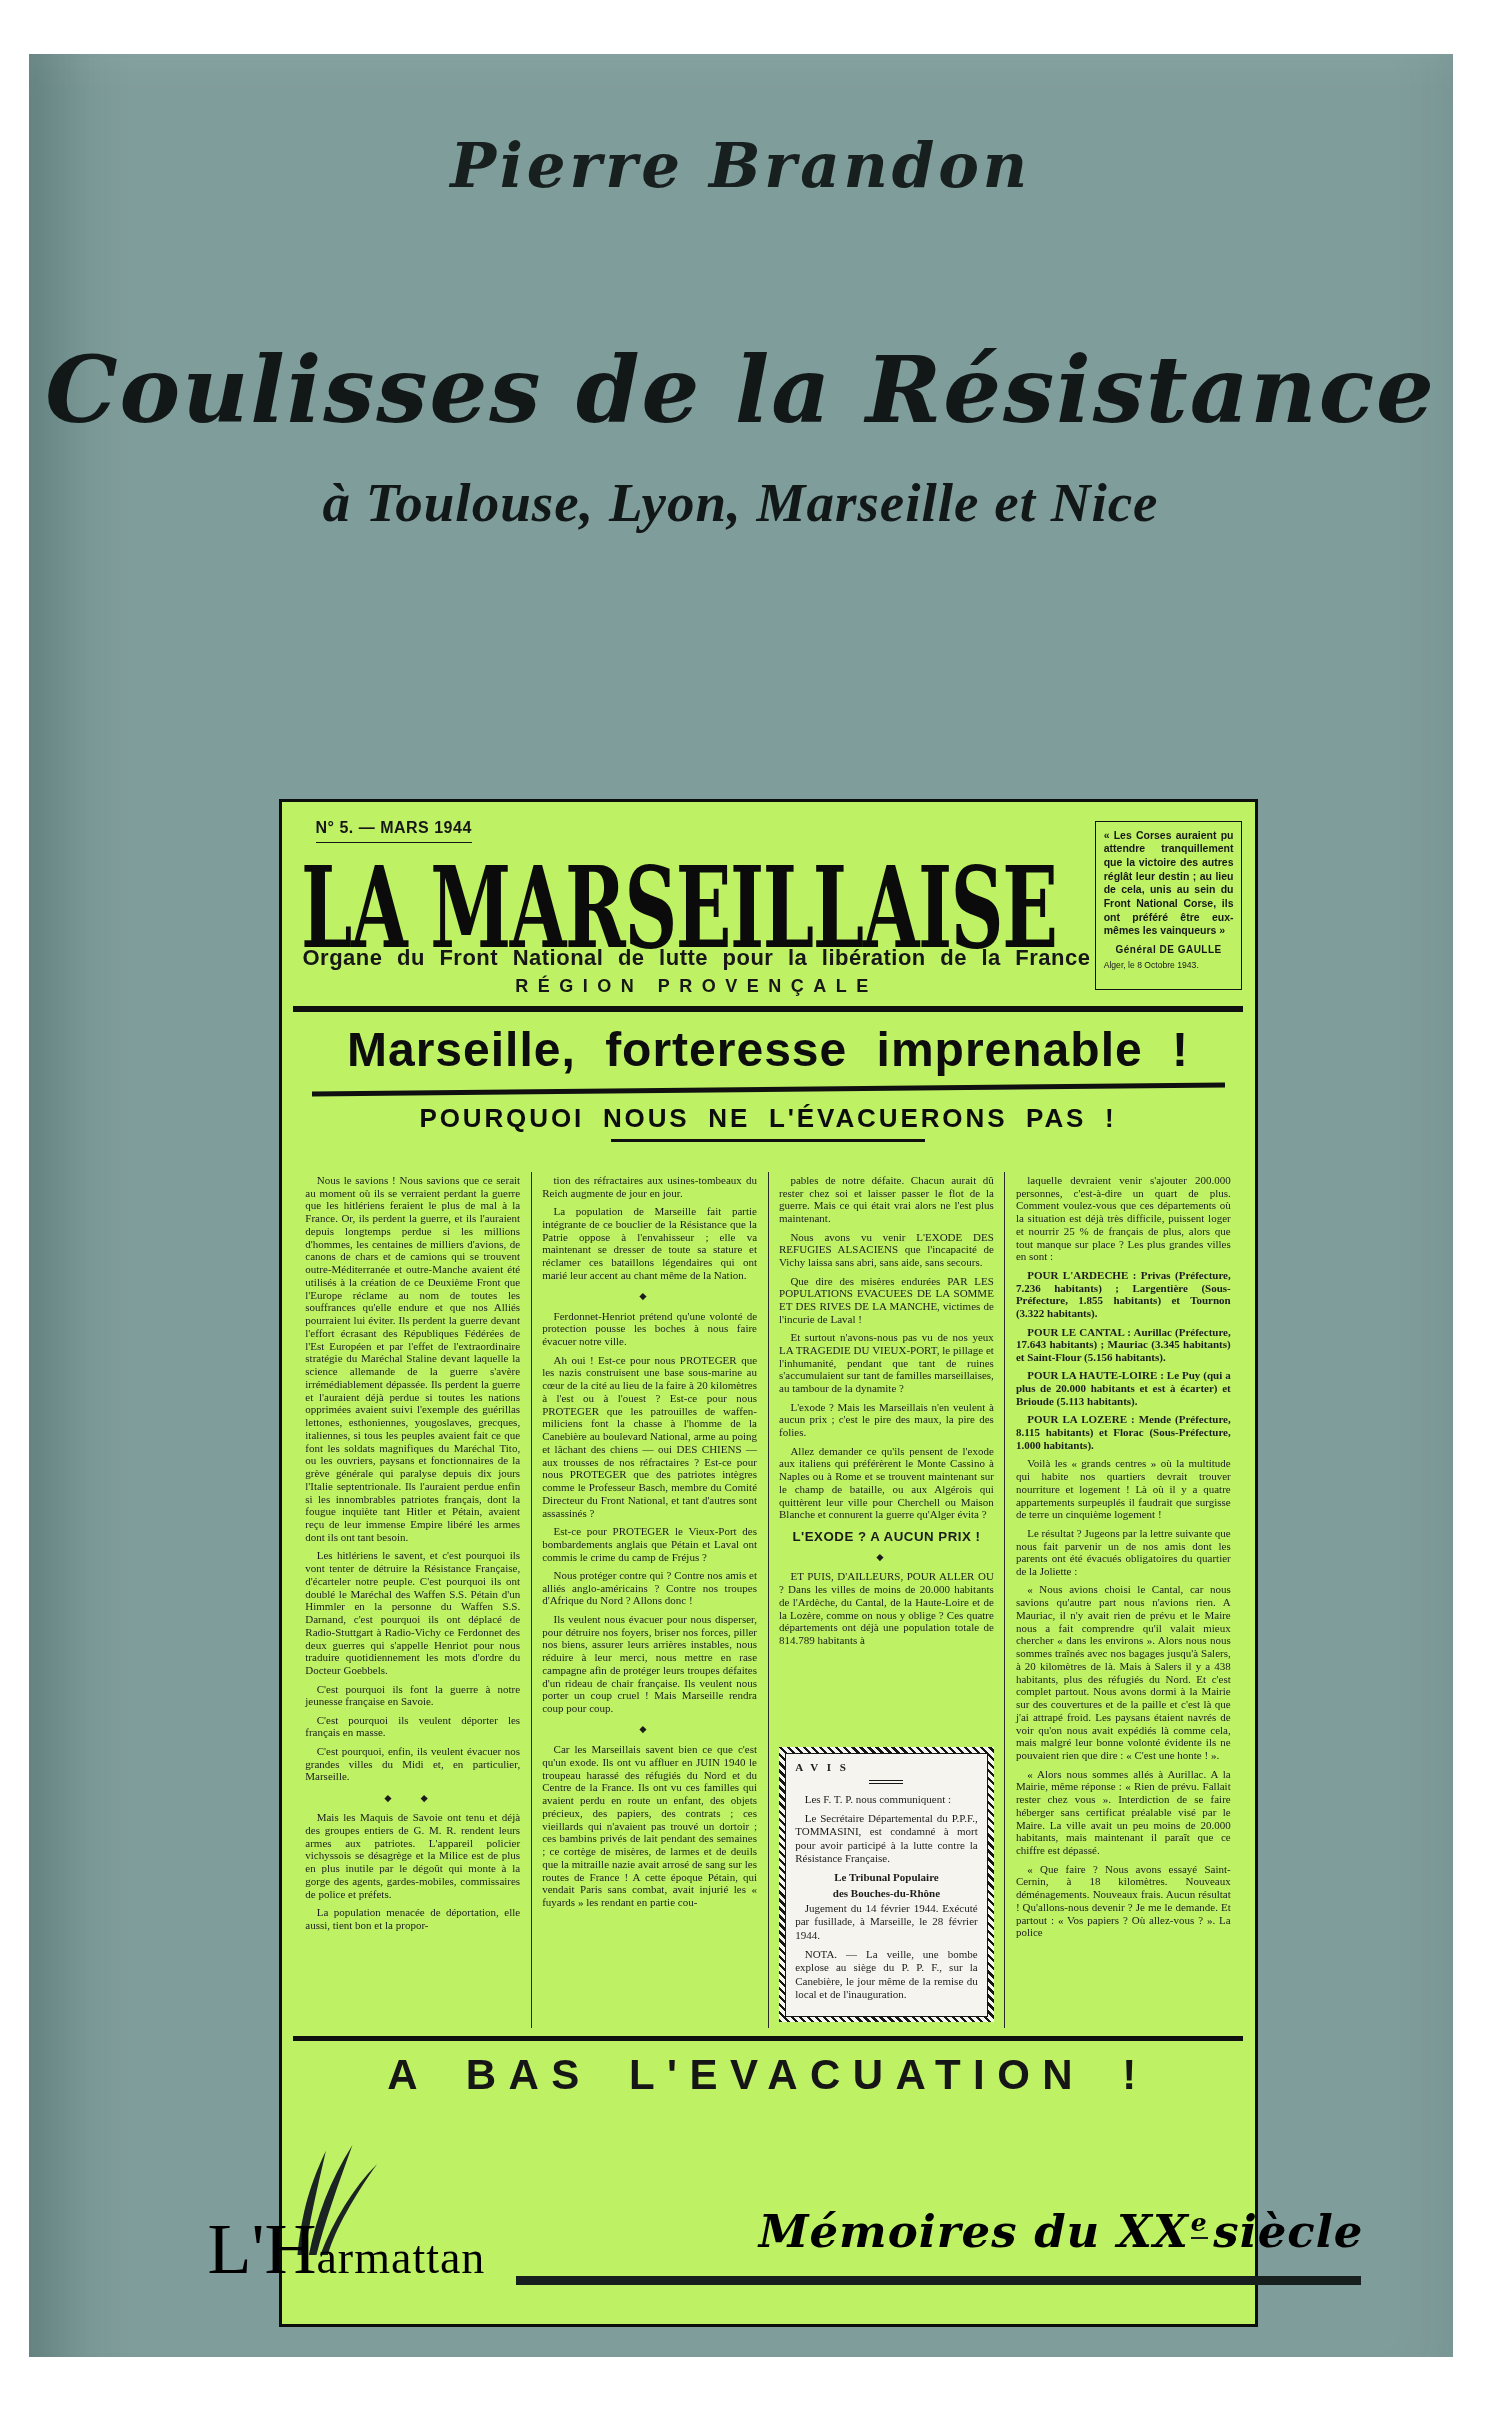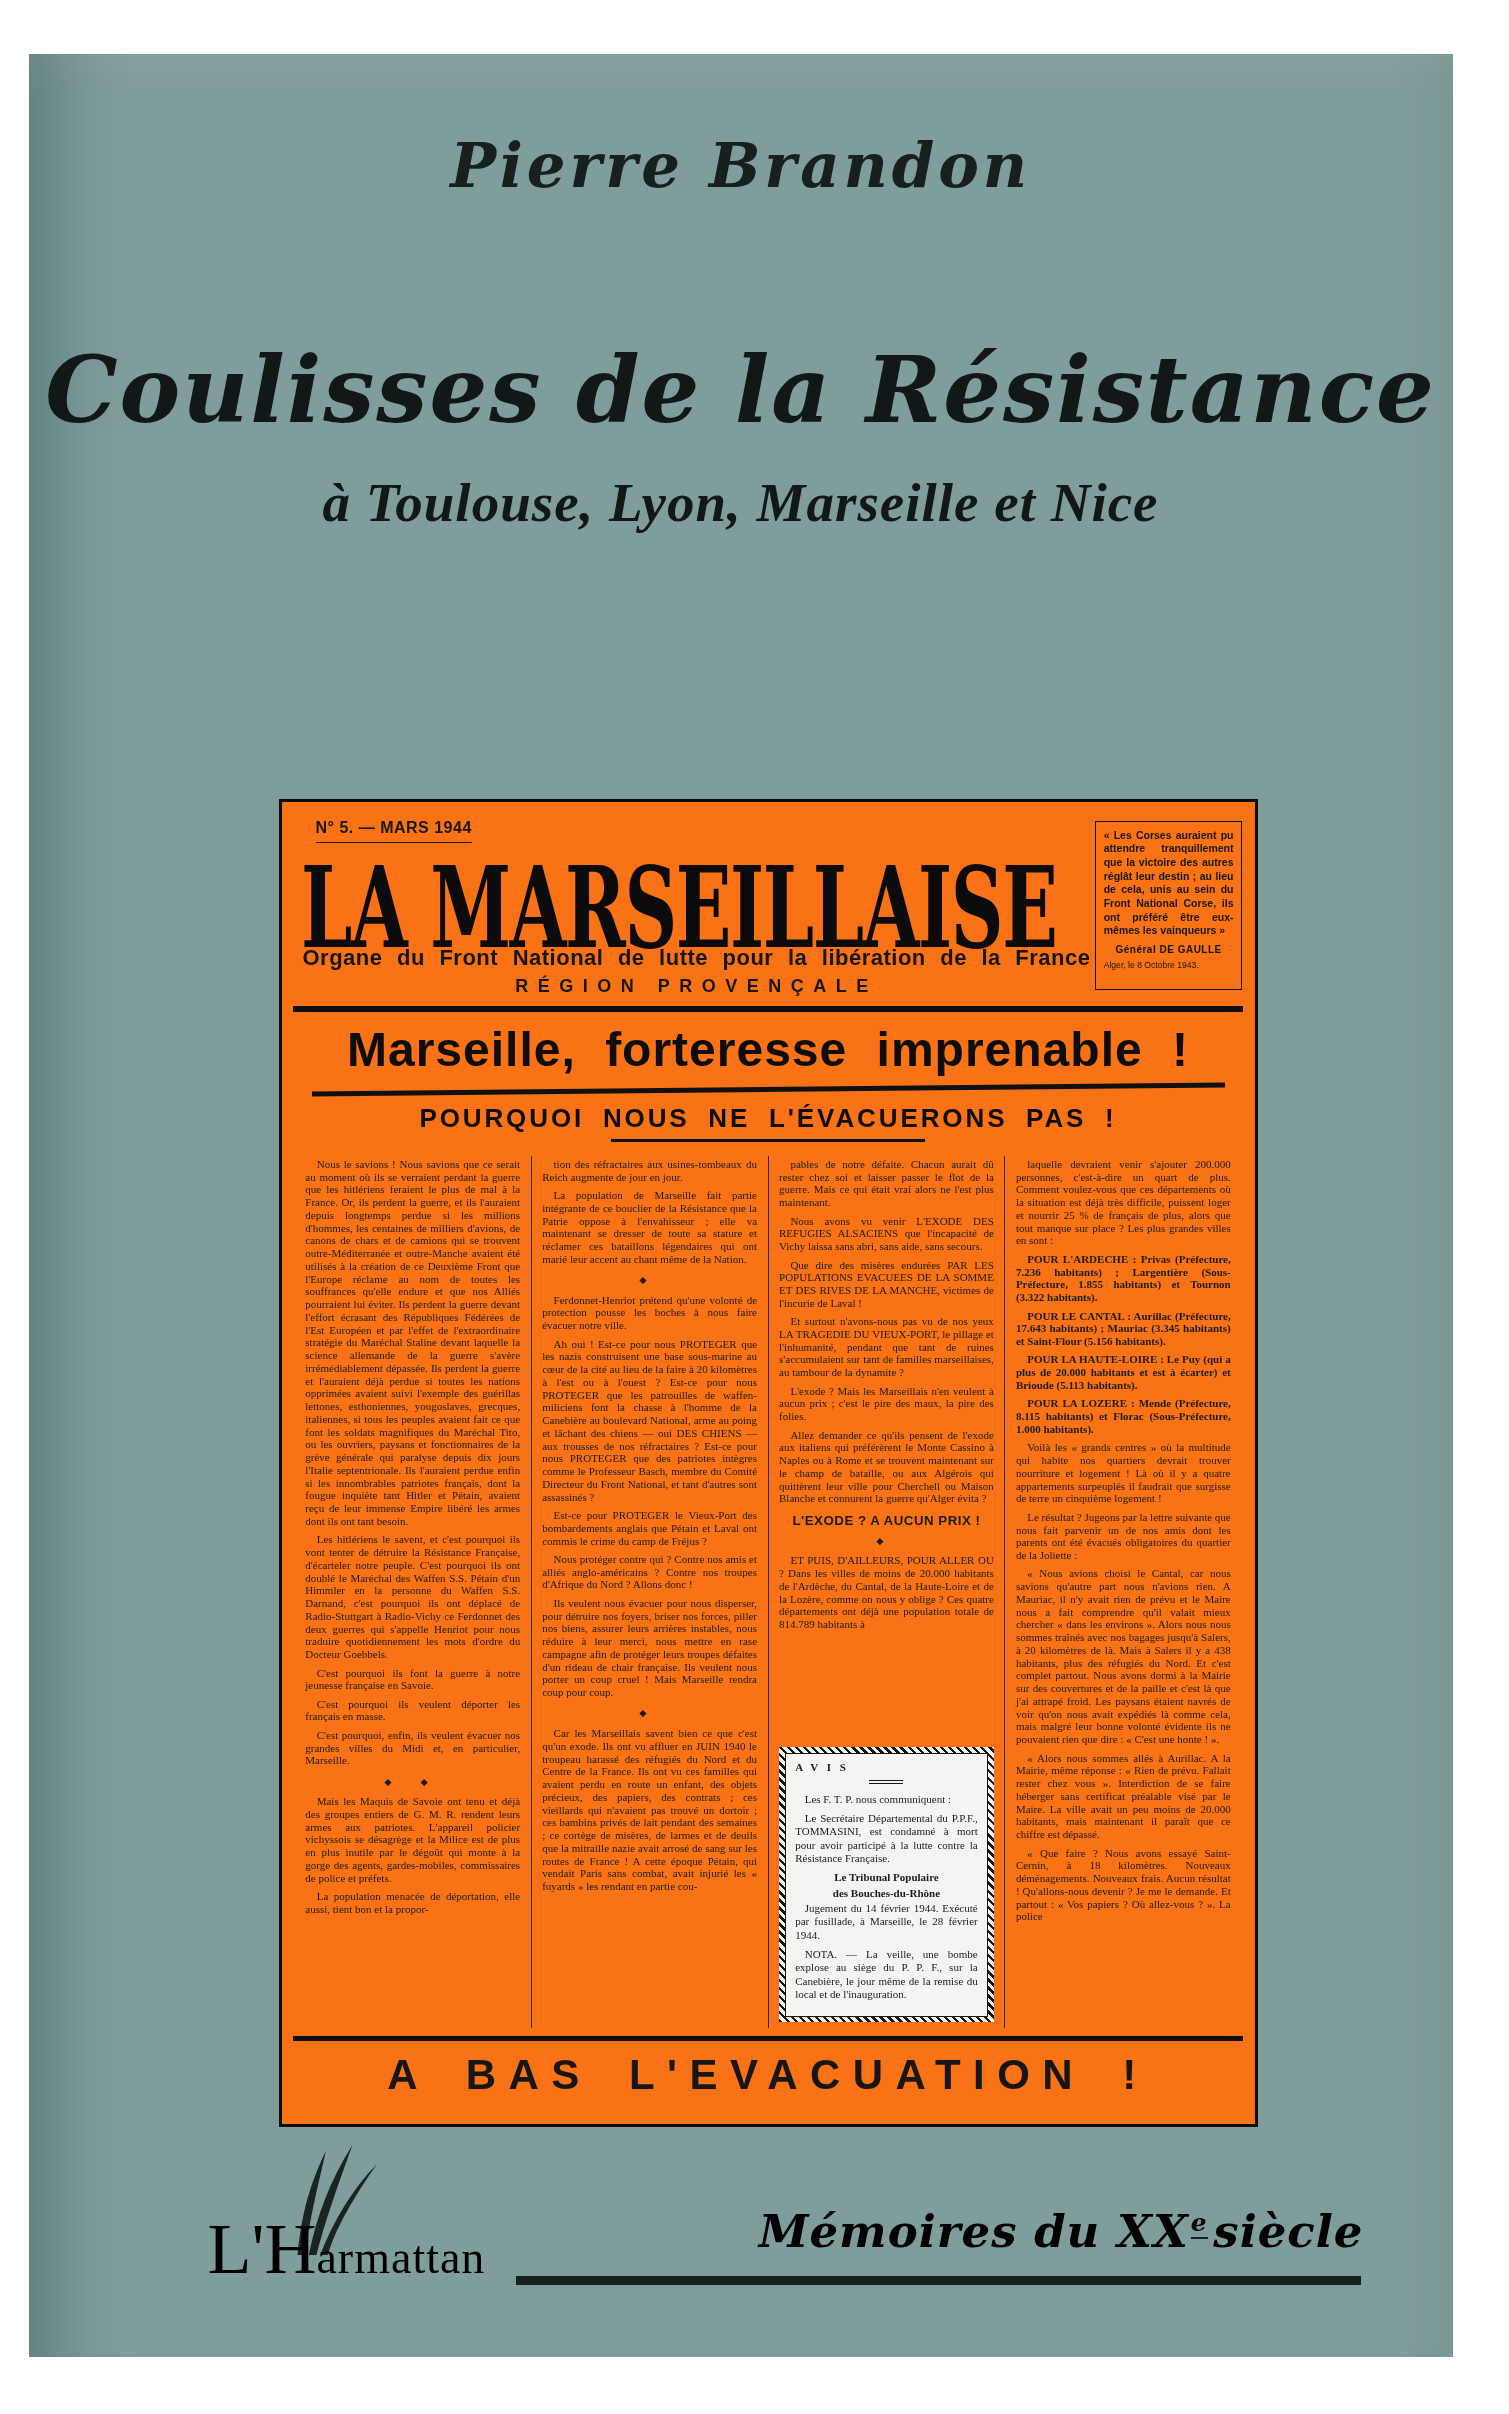--- a/index.html
+++ b/index.html
@@ -25,22 +25,22 @@
     font-family:"DejaVu Serif",serif;font-style:italic;font-weight:bold;
     font-size:91px;letter-spacing:1.9px;color:#121818;
   }
   .booksub{
     position:absolute;left:0;right:0;top:417px;text-align:center;white-space:nowrap;
     font-family:Liberation Serif, serif;font-style:italic;font-weight:bold;
     font-size:55px;letter-spacing:1px;color:#121818;
   }
   
   .paper{
-    position:absolute;left:250px;top:745px;width:979px;height:1328px;
-    background:#f97316;border:3.8px solid #0d0d0d;box-sizing:border-box;
+    position:absolute;left:250px;top:745px;width:979px;height:1528px;
+    background:#bef264;border:3.8px solid #0d0d0d;box-sizing:border-box;
     color:#171717;
   }
   .issue{
     position:absolute;left:34px;top:17px;font-size:16px;font-weight:bold;
     border-bottom:1.9px solid #161616;padding-bottom:4.8px;letter-spacing:0.5px;
   }
   .special{
     position:absolute;left:0;right:0;top:20px;text-align:center;
     font-size:15px;font-weight:bold;letter-spacing:1.4px;
   }
@@ -85,21 +85,21 @@
     position:absolute;left:50%;transform:translateX(-50%);top:337px;width:314px;height:2.9px;background:#101010;
   }
   .bodycols{
     position:absolute;left:13.3px;right:13.3px;top:354px;height:872px;
     display:flex;flex-direction:row;
   }
   .bcol{
     flex:1 1 0;padding:1.9px 10.5px 0 10.5px;box-sizing:border-box;
     font-family:"Liberation Serif",serif;font-size:11px;line-height:1.16;
     text-align:justify;color:#1c1c1c;overflow:hidden;
-    display:flex;flex-direction:column;
+    display:flex;flex-direction:column;margin-top:16px;
   }
   .bcol + .bcol{border-left:1px solid #2a2a2a;}
   .bcol p{margin:0 0 5.7px 0;text-indent:11.4px;}
   .bcol p.sep{text-align:center;text-indent:0;font-size:9.5px;letter-spacing:13.3px;margin:3.8px 0 7.6px 0;}
   .bcol p.sub{text-align:center;text-indent:0;font-family:"Liberation Sans",sans-serif;
     font-weight:bold;font-size:13.3px;letter-spacing:0.5px;margin:7.6px 0 7.6px 0;}
   .bcol p.pour{font-weight:bold;}
   .colwrap{flex:0 0 auto;}
   
   .avis{

